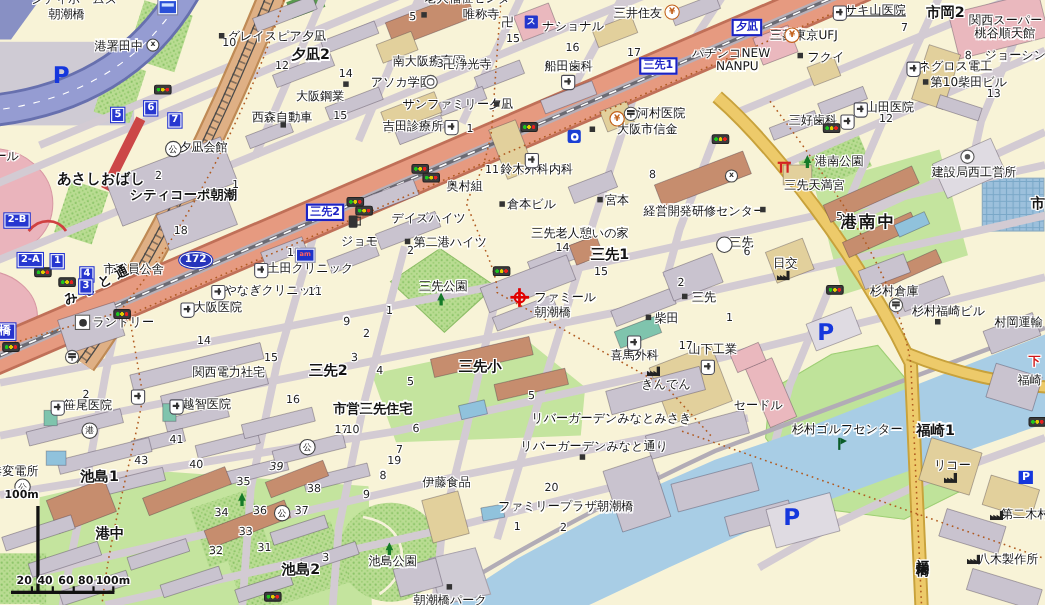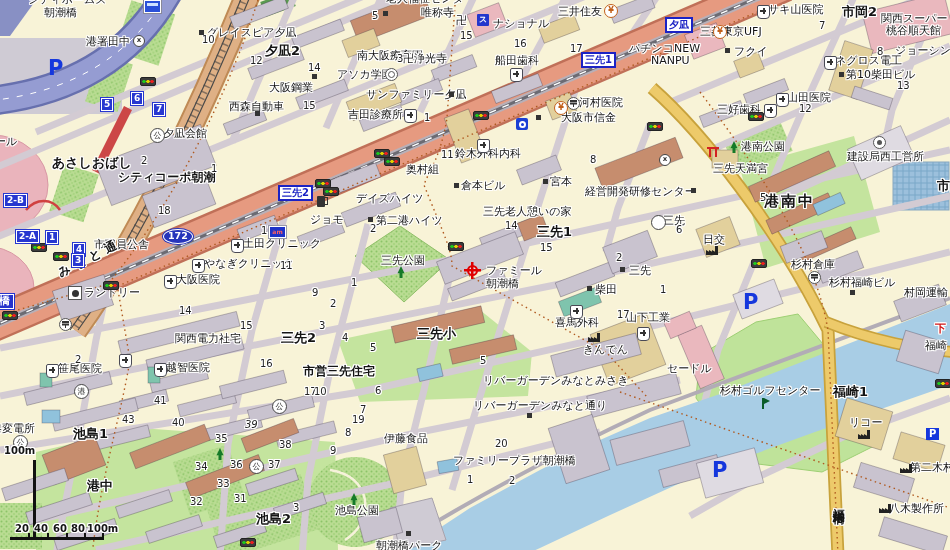--- a/index.html
+++ b/index.html
@@ -343,21 +343,21 @@
     <div class="lbl " style="left: 550px; top: 176px;">宮本</div>
     <div class="lbl " style="left: 585px; top: 186px;">経営開発研修センター</div>
     <div class="lbl " style="left: 483px; top: 206px;">三先老人憩いの家</div>
     <div class="lbl k-b" style="left: 537px; top: 225px;">三先1</div>
     <div class="lbl " style="left: 486px; top: 265px;">ファミール</div>
     <div class="lbl " style="left: 486px; top: 278px;">朝潮橋</div>
     <div class="lbl " style="left: 629px; top: 43px;">パチンコNEW</div>
     <div class="lbl " style="left: 651px; top: 55px;">NANPU</div>
     <div class="lbl " style="left: 700px; top: 26px;">三菱東京UFJ</div>
     <div class="lbl " style="left: 734px; top: 46px;">フクイ</div>
-    <div class="lbl " style="left: 768px; top: 4px;">サキ山医院</div>
+    <div class="lbl " style="left: 768px; top: 4px; text-decoration: underline;">サキ山医院</div>
     <div class="lbl k-b" style="left: 842px; top: 5px;">市岡2</div>
     <div class="lbl " style="left: 881px; top: 13px;">関西スーパー</div>
     <div class="lbl " style="left: 886px; top: 25px;">桃谷順天館</div>
     <div class="lbl " style="left: 895px; top: 45px;">ジョーシン</div>
     <div class="lbl " style="left: 835px; top: 55px;">ネグロス電工</div>
     <div class="lbl " style="left: 846px; top: 69px;">第10柴田ビル</div>
     <div class="lbl " style="left: 787px; top: 92px;">山田医院</div>
     <div class="lbl " style="left: 717px; top: 104px;">三好歯科</div>
     <div class="lbl k-b" style="left: 937px; top: 179px;">市岡</div>
     <div class="lbl " style="left: 741px; top: 141px;">港南公園</div>

